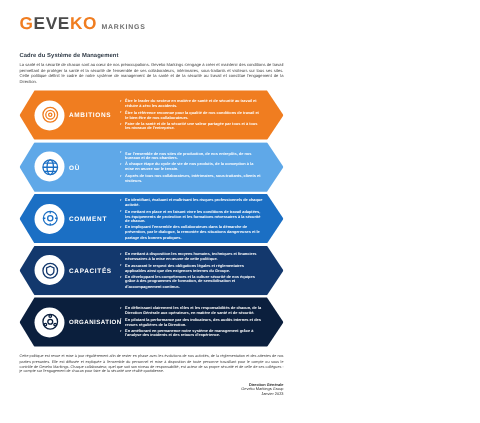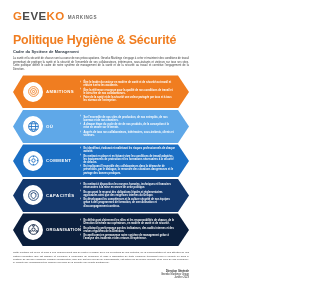--- a/index.html
+++ b/index.html
@@ -112,21 +112,20 @@
     <div class="logo-mark">
       <span class="g1">G</span>
         <span>E</span>
         <span>V</span>
         <span>E</span>
         <span class="k1">KO</span>
     </div>
     <div class="logo-sub">MARKINGS</div>
   </div>
 
-  <h1 class="title">Politique Hygiène &amp; Sécurité</h1>
   <div class="subtitle">Cadre du Système de Management</div>
   <p class="intro">La santé et la sécurité de chacun sont au cœur de nos préoccupations. Geveko Markings s'engage à créer et maintenir des conditions de travail permettant de protéger la santé et la sécurité de l'ensemble de ses collaborateurs, intérimaires, sous-traitants et visiteurs sur tous ses sites. Cette politique définit le cadre de notre système de management de la santé et de la sécurité au travail et constitue l'engagement de la Direction.</p>
 
   <div class="bands">
 
     <div class="band b1">
       <div class="band-left">
         <div class="icon-circle">
           <svg width="13" height="13" viewBox="0 0 24 24" fill="none" stroke="#F07D20" stroke-width="1.6">
             <circle cx="12" cy="12" r="9"></circle>

